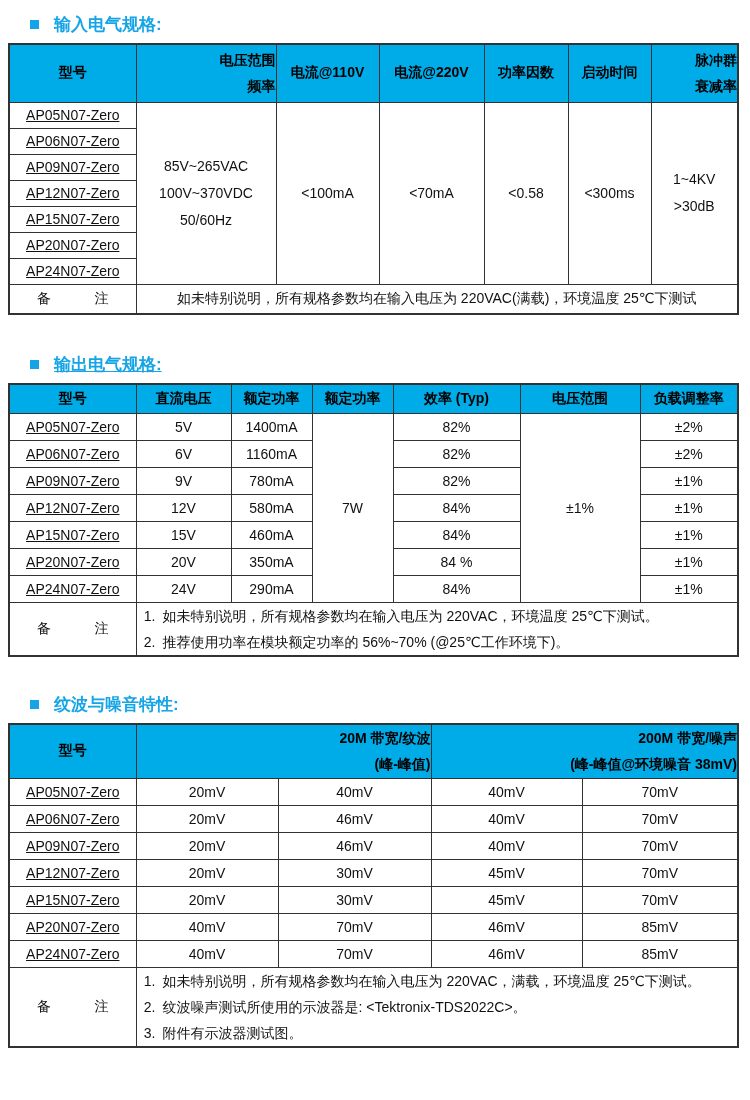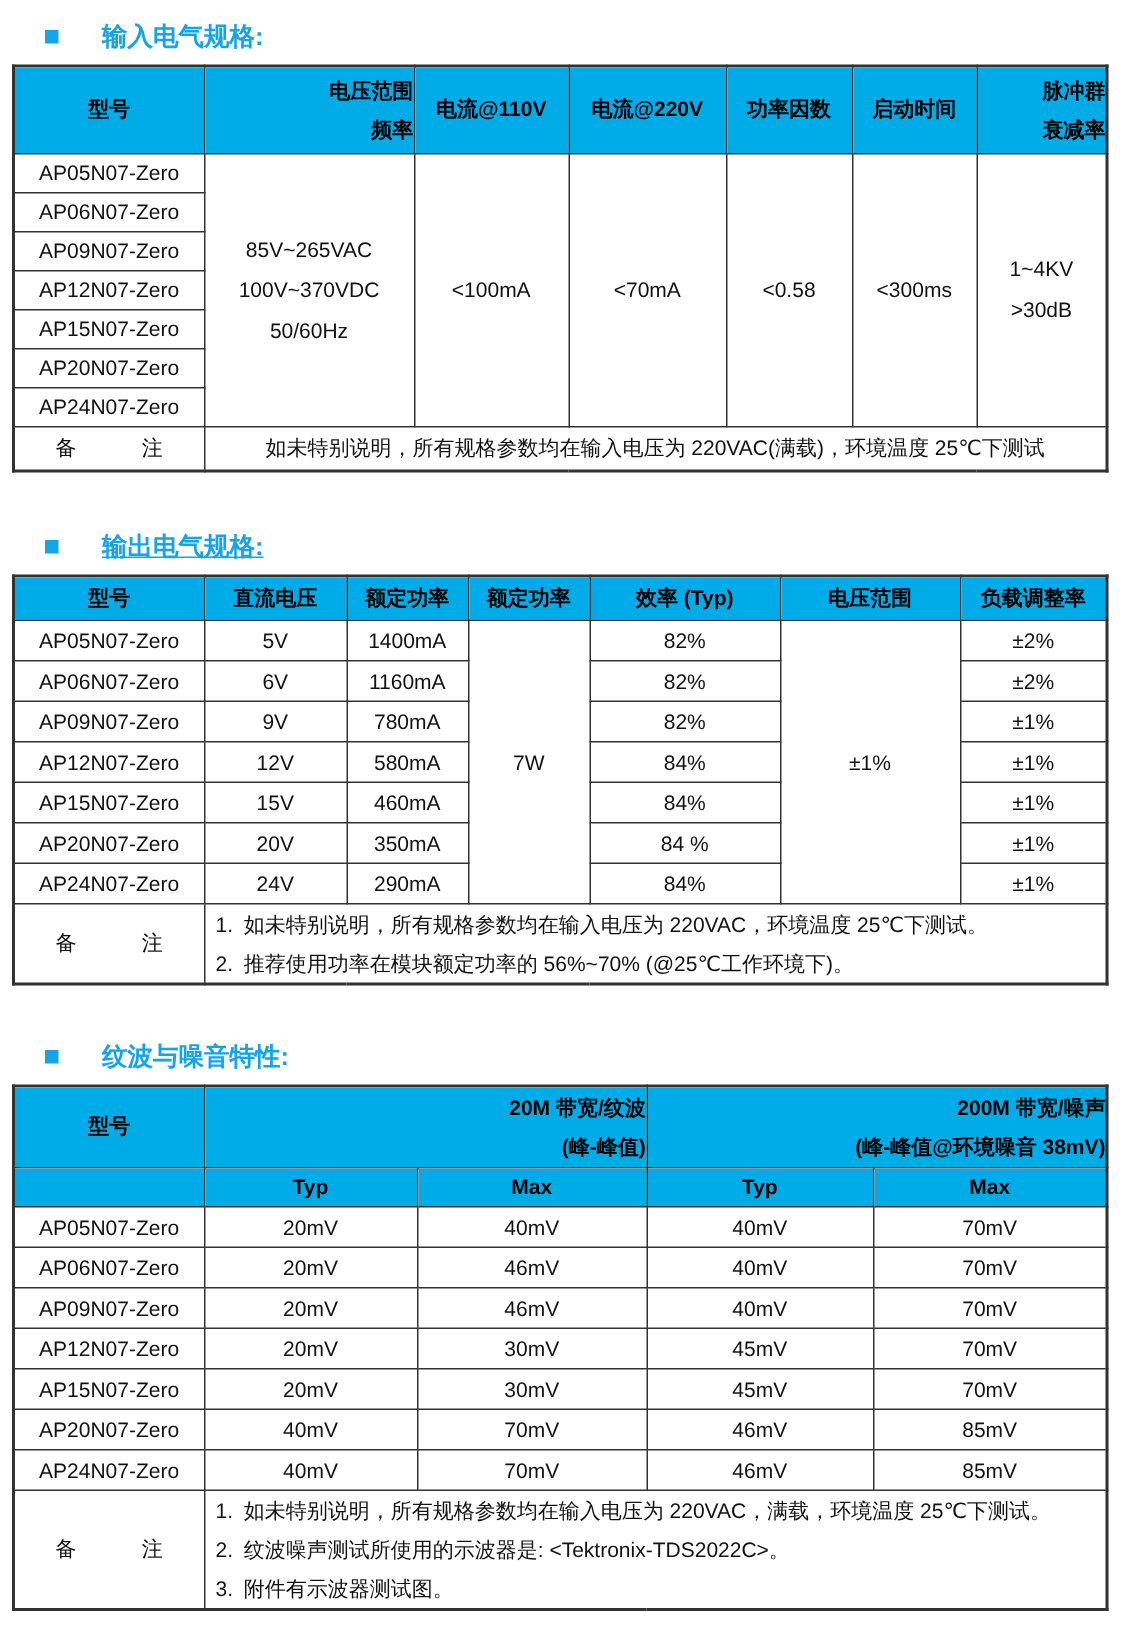--- a/index.html
+++ b/index.html
@@ -10,21 +10,21 @@
   }
   *{box-sizing:border-box;}
   html,body{margin:0;padding:0;}
   body{
     width:750px;height:1100px;background:#ffffff;
     font-family:"Liberation Sans","DejaVu Sans",sans-serif;
     color:var(--text);
     overflow:hidden;
   }
   .sec-title{
-    display:flex;align-items:center;gap:29px;
+    display:flex;align-items:center;gap:15px;
     margin-left:30px;
     font-size:17px;font-weight:700;color:var(--section-title);
   }
   .mt1{margin-top:13px;}
   .mt2{margin-top:38px;text-decoration:underline;}
   .mt3{margin-top:36px;text-align:right;}
   .bullet{width:9px;height:9px;background:var(--section-title);flex:0 0 auto;}
   table.spec{
     border-collapse:collapse;table-layout:fixed;
     width:730px;margin:7px 0 0 8px;
@@ -35,21 +35,21 @@
     border:1px solid var(--table-border);
     text-align:center;vertical-align:middle;padding:0;
     overflow:hidden;
   }
   table.spec th{
     background:var(--table-header-bg);
     font-weight:700;color:#000;
   }
   .th-line{line-height:26px;text-align:right;}
   .cell-line{line-height:27px;}
-  .model-cell{text-align:left;padding-left:11px;}
+  .model-cell{text-align:left;padding-left:11px;text-decoration:underline;}
   .note-label{
     display:flex;justify-content:space-between;
     padding:0 27px;align-items:center;height:100%;
   }
   .note-cell{text-align:left;padding:2px 12px;}
   .note-line{display:flex;line-height:26px;}
   .note-num{flex:0 0 26px;}
   
   .t1 thead tr{height:58px;}
   .t1 tbody tr{height:26px;}
@@ -263,27 +263,20 @@
       <th>型号</th>
       <th colspan="2">
         <div class="th-line">20M 带宽/纹波</div>
         <div class="th-line">(峰-峰值)</div>
       </th>
       <th colspan="2">
         <div class="th-line">200M 带宽/噪声</div>
         <div class="th-line">(峰-峰值@环境噪音 38mV)</div>
       </th>
     </tr>
-    <tr class="h2">
-      <th></th>
-      <th>Typ</th>
-      <th>Max</th>
-      <th>Typ</th>
-      <th>Max</th>
-    </tr>
   </thead>
   <tbody>
     <tr>
       <td class="model-cell">AP05N07-Zero</td>
       <td>20mV</td>
       <td>40mV</td>
       <td>40mV</td>
       <td>70mV</td>
     </tr>
     <tr>

